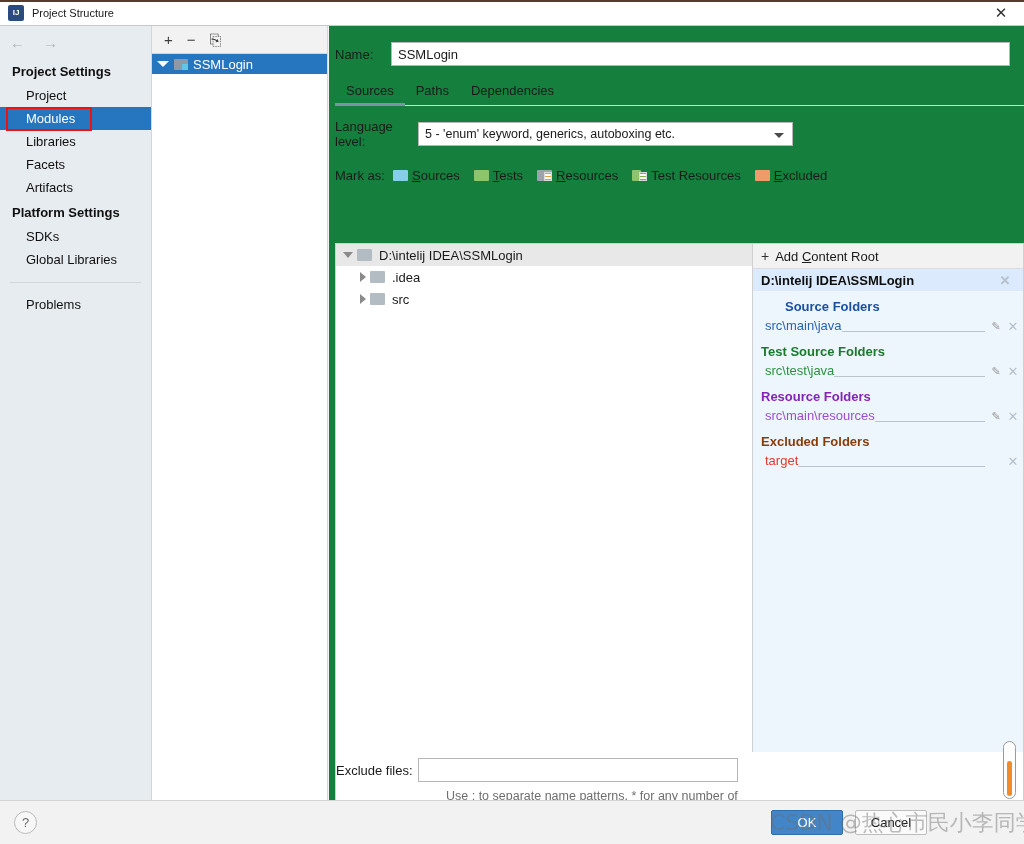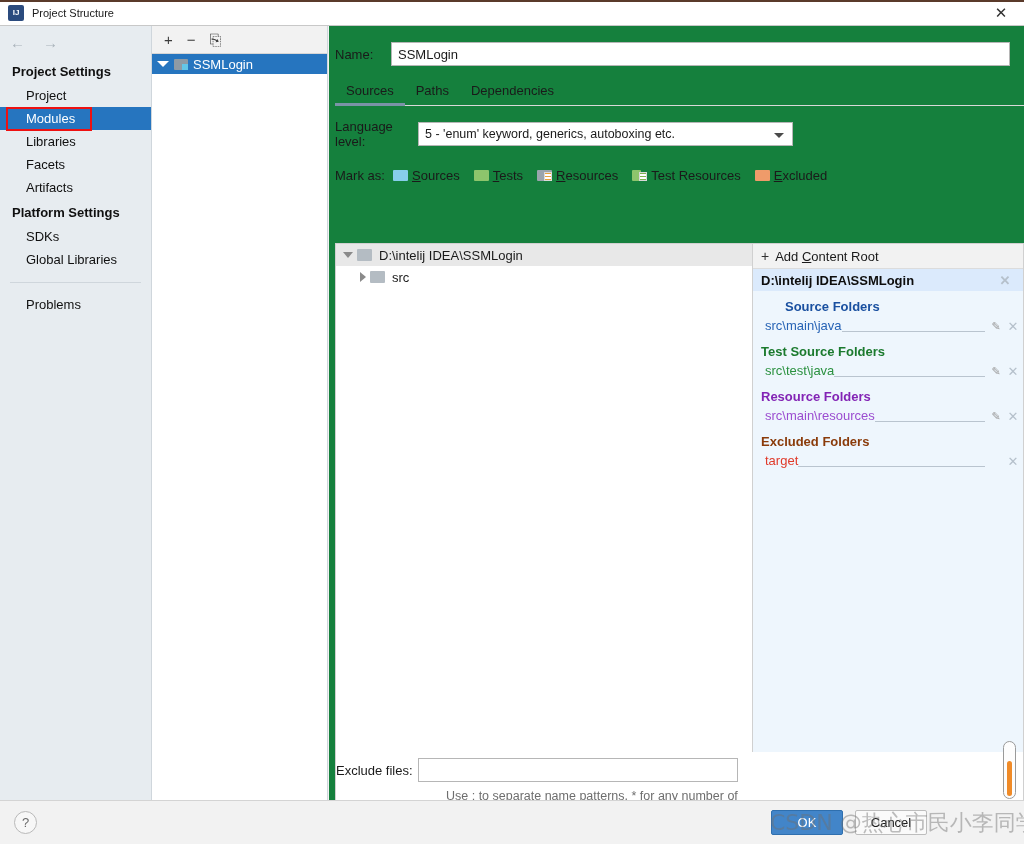--- a/index.html
+++ b/index.html
@@ -425,20 +425,25 @@
 
       <div class="treepane">
         <div class="tree-row root">
           <span class="arrow-down"></span>
           <span class="ico-folder"></span>
           <span>D:\intelij IDEA\SSMLogin</span>
         </div>
         <div class="tree-row">
           <span class="arrow-right"></span>
           <span class="ico-folder"></span>
+          <span>.idea</span>
+        </div>
+        <div class="tree-row">
+          <span class="arrow-right"></span>
+          <span class="ico-folder"></span>
           <span>src</span>
         </div>
       </div>
 
       <div class="rootpane">
         <div class="addroot">
           <span class="plusicon">+</span>
           <span>Add <u>C</u><span>ontent Root</span></span>
         </div>
 

